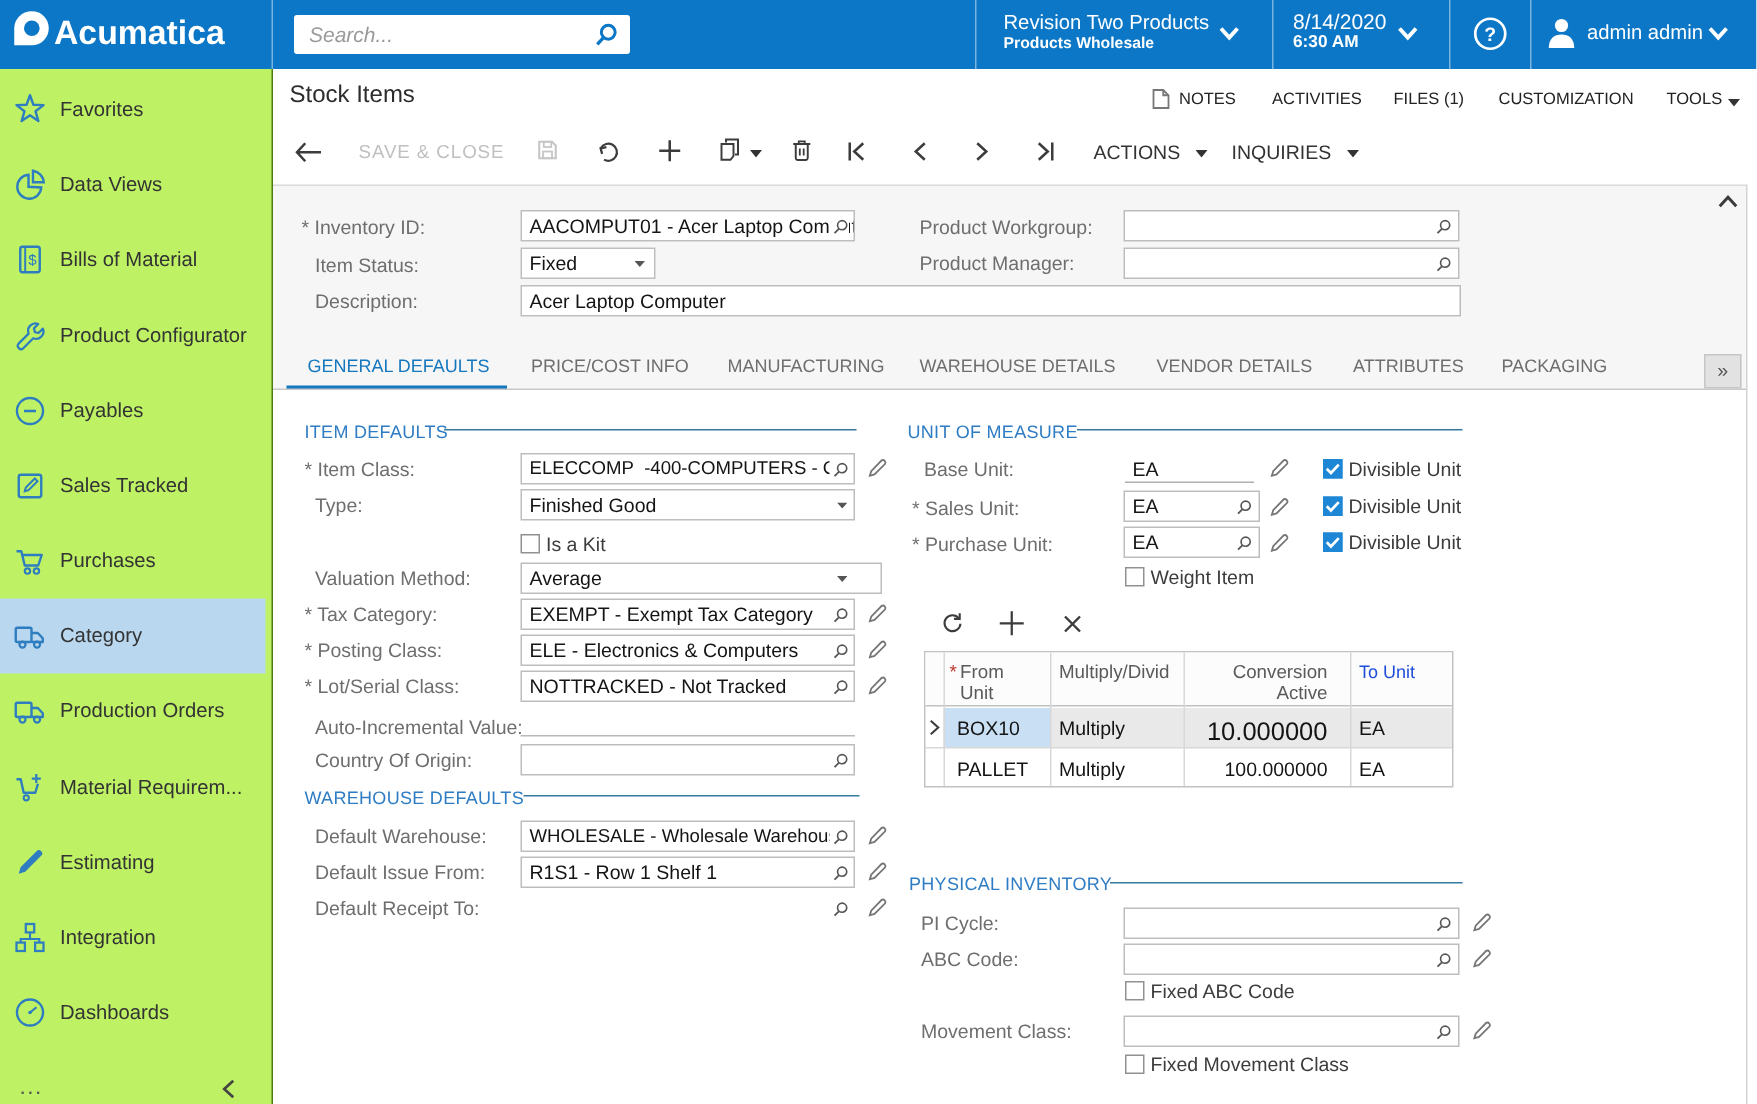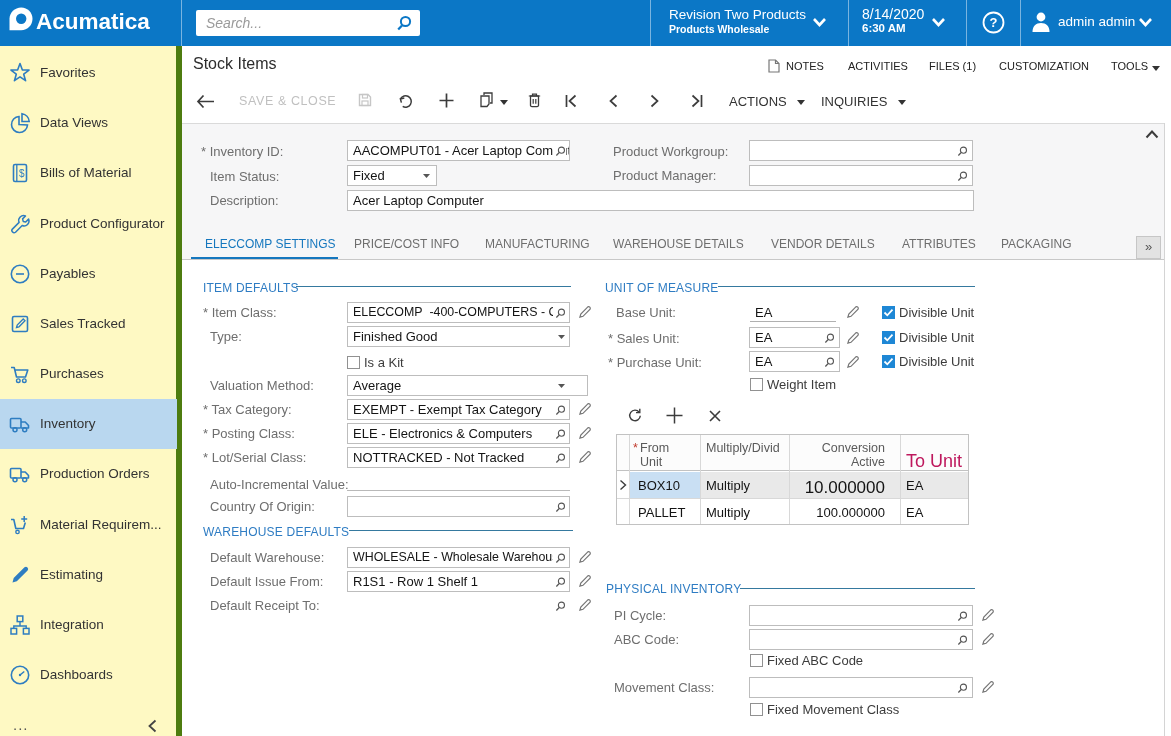--- a/index.html
+++ b/index.html
@@ -8,21 +8,21 @@
 #page { position:relative; width:1171px; height:736px; }
 .abs { position:absolute; }
 
 #topbar { position:absolute; left:0; top:0; width:1171px; height:46px; background:#0b77c6; }
 #topbar .vdiv { position:absolute; top:0; width:1px; height:46px; background:rgba(255,255,255,.45); }
 #logotext { position:absolute; left:36px; top:9px; color:#fff; font-size:22.5px; font-weight:bold; letter-spacing:0; }
 #search { position:absolute; left:196px; top:10px; width:224px; height:26px; background:#fff; border-radius:2px; }
 #search .ph { position:absolute; left:10px; top:5px; font-size:14px; font-style:italic; color:#9a9a9a; }
 .tb-txt { position:absolute; color:#fff; }
 
-#sidebar { position:absolute; left:0; top:46px; width:182px; height:690px; background:#fef9c3; border-right:6px solid #4d7c0f; }
+#sidebar { position:absolute; left:0; top:46px; width:182px; height:690px; background:#bef264; border-right:1px solid #4d7c0f; }
 .nav-item { position:absolute; left:0; width:177px; height:50px; }
 .nav-item.sel { background:#b9d7ef; }
 .nav-item svg { position:absolute; left:9px; top:14px; }
 .nav-item .t { position:absolute; left:40px; top:17px; font-size:13.5px; color:#333; white-space:nowrap; }
 
 #main { position:absolute; left:182px; top:46px; width:989px; height:690px; background:#fff; }
 .title { position:absolute; left:11px; top:9px; font-size:16px; color:#2d2d2d; }
 .toplink { position:absolute; top:14px; font-size:11px; color:#222; letter-spacing:0; white-space:nowrap; }
 .tbar-txt { position:absolute; font-size:13px; color:#333; white-space:nowrap; }
 #summary { position:absolute; left:0; top:77px; width:982px; height:137px; background:#f6f6f7; border-top:1px solid #dadada; }
@@ -131,21 +131,21 @@
         </svg>
     <div class="t">Purchases</div>
   </div>
   <div class="nav-item sel" style="top:353px">
     <svg width="22" height="22" viewBox="0 0 22 22">
           <rect x="1.5" y="5.5" width="10.5" height="9.5" rx="1" fill="none" stroke="#2e7dc1" stroke-width="1.6"></rect>
           <path d="M12 9 H16.2 L19.5 12.5 V15 H12" fill="none" stroke="#2e7dc1" stroke-width="1.6" stroke-linejoin="round"></path>
           <circle cx="6" cy="16.7" r="2" fill="none" stroke="#2e7dc1" stroke-width="1.5"></circle>
           <circle cx="15.7" cy="16.7" r="2" fill="none" stroke="#2e7dc1" stroke-width="1.5"></circle>
         </svg>
-    <div class="t">Inventory</div>
+    <div class="t">Category</div>
   </div>
   <div class="nav-item" style="top:403px">
     <svg width="22" height="22" viewBox="0 0 22 22">
           <rect x="1.5" y="5.5" width="10.5" height="9.5" rx="1" fill="none" stroke="#2e7dc1" stroke-width="1.6"></rect>
           <path d="M12 9 H16.2 L19.5 12.5 V15 H12" fill="none" stroke="#2e7dc1" stroke-width="1.6" stroke-linejoin="round"></path>
           <circle cx="6" cy="16.7" r="2" fill="none" stroke="#2e7dc1" stroke-width="1.5"></circle>
           <circle cx="15.7" cy="16.7" r="2" fill="none" stroke="#2e7dc1" stroke-width="1.5"></circle>
         </svg>
     <div class="t">Production Orders</div>
   </div>
@@ -272,21 +272,21 @@
   <div class="lbl" style="left:431px;top:122px">Product Manager:</div>
   <div class="box" style="left:567px;top:119px;width:224px"></div>
   <svg class="abs" style="background:#fff;padding-left:2px;left:773px;top:124px" width="13" height="13" viewBox="0 0 13 13">
         <circle cx="7.6" cy="4.9" r="3.6" fill="none" stroke="#555" stroke-width="1.3"></circle>
         <line x1="5" y1="7.7" x2="1.6" y2="11.2" stroke="#555" stroke-width="1.4"></line>
       </svg>
   <svg class="abs" style="left:963px;top:84px" width="14" height="9" viewBox="0 0 14 9">
         <polyline points="1.5,7.5 7,1.5 12.5,7.5" fill="none" stroke="#3c3c3c" stroke-width="2"></polyline>
       </svg>
 
-  <div class="tab act" style="left:23px">ELECCOMP SETTINGS</div>
+  <div class="tab act" style="left:23px">GENERAL DEFAULTS</div>
   <div class="tab" style="left:172px">PRICE/COST INFO</div>
   <div class="tab" style="left:303px">MANUFACTURING</div>
   <div class="tab" style="left:431px">WAREHOUSE DETAILS</div>
   <div class="tab" style="left:589px">VENDOR DETAILS</div>
   <div class="tab" style="left:720px">ATTRIBUTES</div>
   <div class="tab" style="left:819px">PACKAGING</div>
   <div class="abs" style="left:9px;top:211px;width:147px;height:3px;background:#1577be"></div>
   <div class="abs" style="left:0;top:213px;width:982px;height:1px;background:#c8c8c8"></div>
   <div class="abs" style="left:954px;top:190px;width:25px;height:23px;background:#e2e2e2;border:1px solid #c6c6c6;color:#555;font-size:13px;text-align:center;line-height:19px">»</div>
   <div class="abs" style="left:982px;top:77px;width:1px;height:613px;background:#d4d4d4"></div>
@@ -445,21 +445,21 @@
     <div class="abs" style="left:83px;top:0;width:1px;height:89px;background:#d8d8d8"></div>
     <div class="abs" style="left:172px;top:0;width:1px;height:89px;background:#d8d8d8"></div>
     <div class="abs" style="left:283px;top:0;width:1px;height:89px;background:#d8d8d8"></div>
     <div class="abs" style="left:0;top:63px;width:351px;height:1px;background:#d8d8d8"></div>
     <div class="abs" style="left:16px;top:6px;font-size:12.5px;color:#c0392b">*</div>
     <div class="abs" style="left:23px;top:6px;font-size:12.5px;color:#5a5a5a">From</div>
     <div class="abs" style="left:23px;top:20px;font-size:12.5px;color:#5a5a5a">Unit</div>
     <div class="abs" style="left:89px;top:6px;font-size:12.5px;color:#5a5a5a">Multiply/Divid</div>
     <div class="abs" style="left:178px;top:6px;width:90px;font-size:12.5px;color:#5a5a5a;text-align:right">Conversion</div>
     <div class="abs" style="left:178px;top:20px;width:90px;font-size:12.5px;color:#5a5a5a;text-align:right">Active</div>
-    <div class="abs" style="left:289px;top:16px;font-size:18px;color:#be185d">To Unit</div>
+    <div class="abs" style="left:289px;top:6px;font-size:12px;color:#1d4ed8">To Unit</div>
     <svg class="abs" style="left:2px;top:44px" width="8" height="12" viewBox="0 0 8 12">
           <path d="M1.5 1.5 L6.5 6 L1.5 10.5" fill="none" stroke="#3c3c3c" stroke-width="1.4"></path>
         </svg>
     <div class="abs" style="left:21px;top:43px;font-size:13px;color:#141414">BOX10</div>
     <div class="abs" style="left:89px;top:43px;font-size:13px;color:#141414">Multiply</div>
     <div class="abs" style="left:178px;top:43px;width:90px;font-size:17px;color:#141414;text-align:right">10.000000</div>
     <div class="abs" style="left:289px;top:43px;font-size:13px;color:#141414">EA</div>
     <div class="abs" style="left:21px;top:70px;font-size:13px;color:#141414">PALLET</div>
     <div class="abs" style="left:89px;top:70px;font-size:13px;color:#141414">Multiply</div>
     <div class="abs" style="left:178px;top:70px;width:90px;font-size:13px;color:#141414;text-align:right">100.000000</div>

